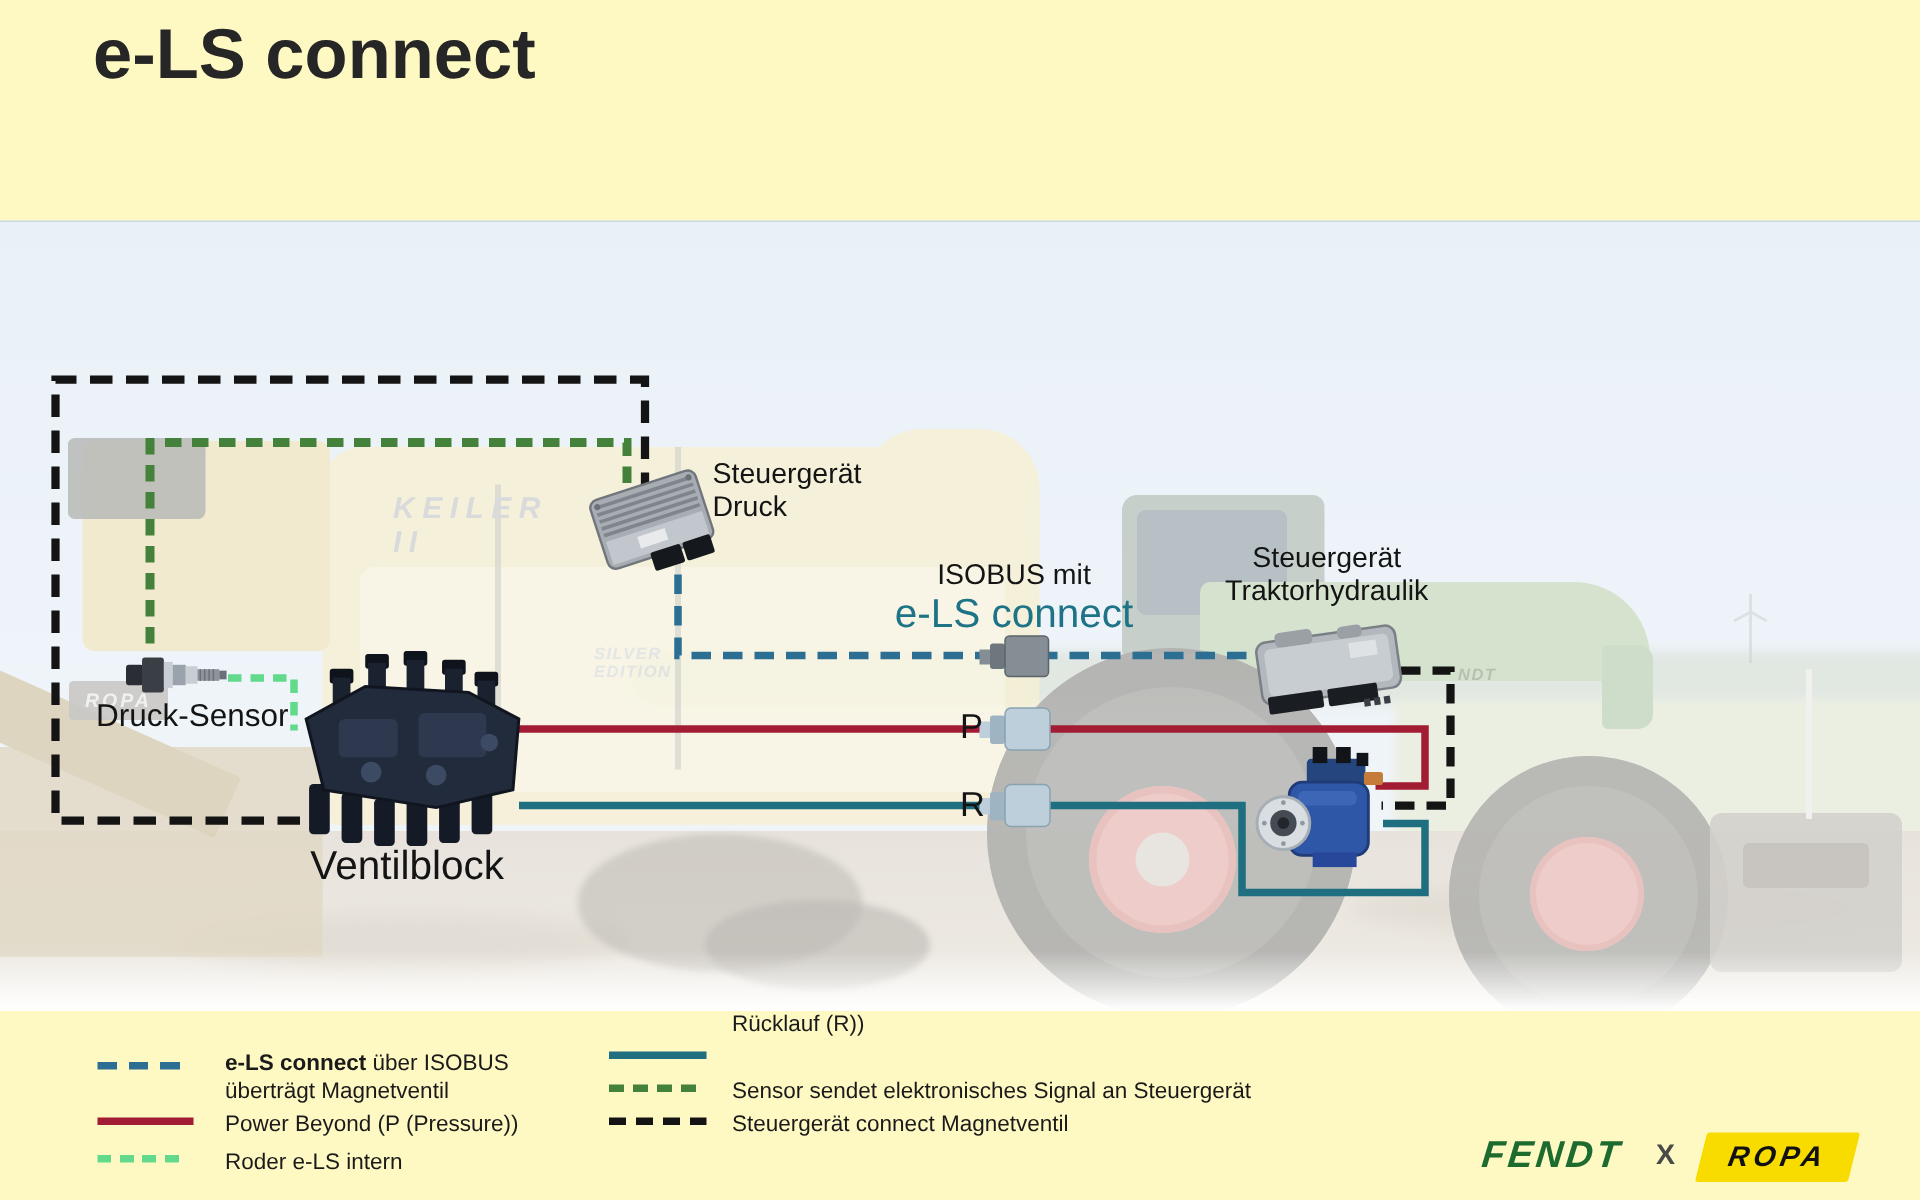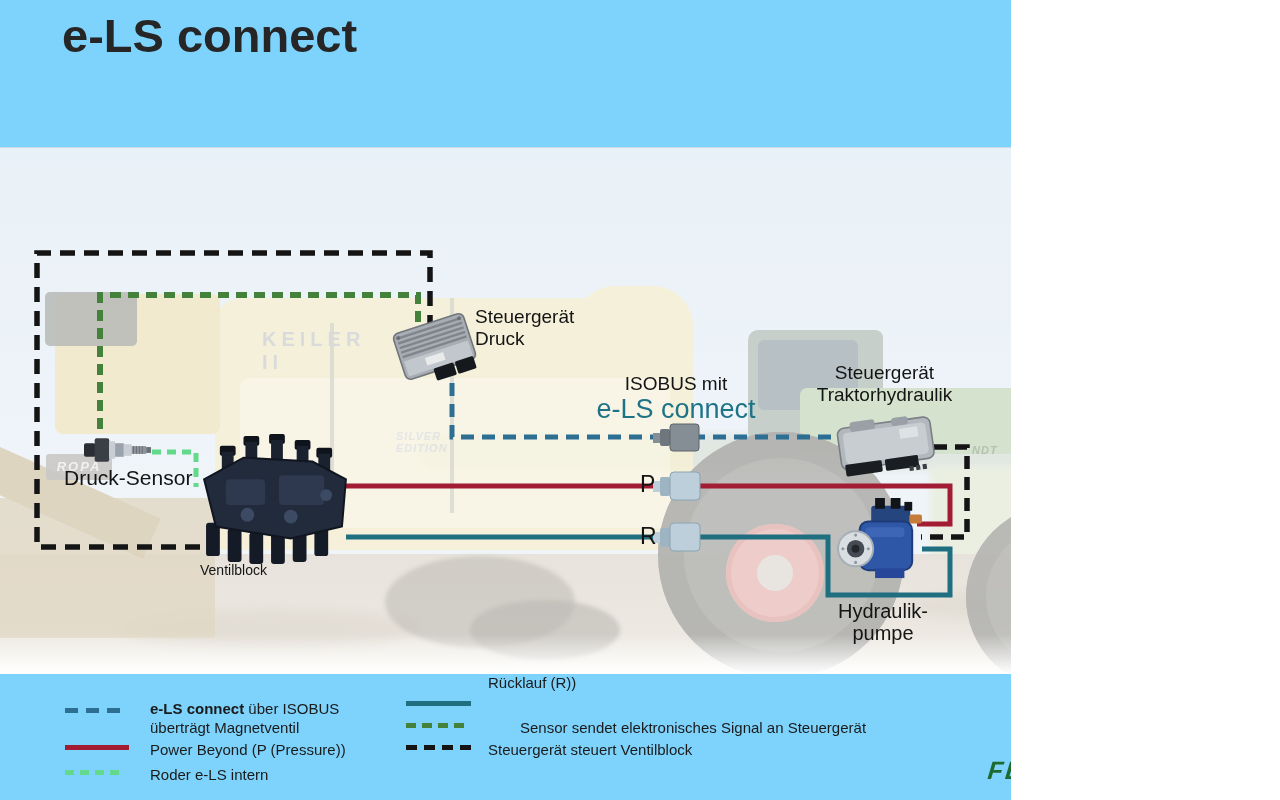--- a/index.html
+++ b/index.html
@@ -1,16 +1,16 @@
 <!DOCTYPE html>
 <html style="--isobus-dash: #2d6f93; --els-text: #1e7387; --power-red: #a21c33; --return-teal: #1f6f80; --intern-green: #63d98c; --sensor-green: #44813a; --magnet-black: #141414; --fendt-green: #1e6b30; --ropa-yellow: #f8dc00;"><head>
 <meta charset="utf-8">
 <style>
   html,body{margin:0;padding:0;background:#fff;}
-  .slide{position:relative;width:1011px;height:800px;background:#7dd3fc;overflow:hidden;
+  .slide{position:relative;width:1280px;height:800px;background:#fef9c3;overflow:hidden;
          font-family:"Liberation Sans",sans-serif;}
 
   
   .title{position:absolute;left:62px;top:8px;font-size:47px;font-weight:bold;color:#262626;letter-spacing:0px;}
 
   
   .photo{position:absolute;left:0;top:147px;width:1280px;height:526px;overflow:hidden;
          border-top:1px solid #ccd9e6;background:linear-gradient(#dbe8f3 0%,#e3edf5 55%,#e8eef2 100%);}
   .photo *{position:absolute;}
   .treeline{left:420px;top:286px;width:900px;height:36px;background:#c6d0c2;border-radius:18px;filter:blur(4px);opacity:.75;}
@@ -27,21 +27,21 @@
   .harv-cab{left:45px;top:144px;width:92px;height:54px;background:#76756f;border-radius:5px;opacity:.85;}
   .harv-low{left:0;top:350px;width:215px;height:140px;background:#cdbf9f;}
   .harv-conv{left:-30px;top:330px;width:190px;height:44px;background:#c2ae82;transform:rotate(24deg);}
   .harv-strut1{left:330px;top:175px;width:4px;height:190px;background:#9a9a94;opacity:.55;}
   .harv-strut2{left:450px;top:150px;width:4px;height:215px;background:#9a9a94;opacity:.55;}
   .harv-dark1{left:385px;top:408px;width:190px;height:92px;background:#8f8a80;border-radius:50%;opacity:.65;filter:blur(2px);}
   .harv-dark2{left:470px;top:452px;width:150px;height:60px;background:#7d7870;border-radius:50%;opacity:.6;filter:blur(2px);}
   .ropa-box{left:46px;top:306px;width:66px;height:26px;background:#98948c;border-radius:3px;opacity:.9;}
   .ropa-box span{position:static;display:block;text-align:center;line-height:26px;color:#e9e7e2;
                  font-size:13px;font-weight:bold;font-style:italic;letter-spacing:2px;}
-  .keiler{left:262px;top:180px;font-size:20px;font-weight:800;color:#b9b9b9;letter-spacing:5px;}
+  .keiler{left:262px;top:180px;font-size:20px;font-weight:800;font-style:italic;color:#b9b9b9;letter-spacing:5px;}
   .silver{left:322px;top:282px;width:74px;text-align:right;font-size:11px;line-height:12px;
           font-weight:800;font-style:italic;color:#cfcfcf;letter-spacing:1px;}
 
   .trac-cab{left:748px;top:182px;width:135px;height:106px;background:#9aa89f;border-radius:10px 8px 2px 2px;opacity:.9;}
   .trac-win{left:758px;top:192px;width:100px;height:70px;background:#87969d;border-radius:6px;}
   .trac-hood{left:800px;top:240px;width:300px;height:66px;background:#b7cfae;border-radius:8px 60px 18px 4px;}
   .trac-nose{left:1068px;top:282px;width:34px;height:56px;background:#aec6a6;border-radius:4px 10px 10px 4px;}
   .trac-text{left:972px;top:296px;font-size:11px;font-weight:800;font-style:italic;color:#86987f;letter-spacing:1px;}
   .wheel-r{left:658px;top:284px;width:246px;height:246px;background:#8b8b86;border-radius:50%;
            box-shadow:inset 0 0 0 26px #7e7e79;opacity:.9;}
@@ -61,21 +61,21 @@
 
   
   svg.lines{position:absolute;left:0;top:0;pointer-events:none;}
   .equip{position:absolute;}
   .lbl{position:absolute;font-weight:normal;color:#141414;}
   .lbl-roder{left:475px;top:306px;font-size:19px;line-height:22px;}
   .lbl-isobus{left:576px;top:373px;width:200px;text-align:center;font-size:19px;line-height:21px;}
   .lbl-els{display:block;font-size:27px;line-height:30px;color:var(--els-text);}
   .lbl-traktor{left:782px;top:362px;width:205px;text-align:center;font-size:19px;line-height:22px;}
   .lbl-sensor{left:64px;top:466px;font-size:21px;}
-  .lbl-ventil{left:200px;top:562px;width:160px;text-align:left;font-size:14px;}
+  .lbl-ventil{left:176px;top:562px;width:160px;text-align:right;font-size:27px;}
   .lbl-pumpe{left:803px;top:600px;width:160px;text-align:center;font-size:20px;line-height:22px;}
   .lbl-p{left:640px;top:471px;font-size:23px;}
   .lbl-r{left:640px;top:523px;font-size:23px;}
 
   
   .legend-text{position:absolute;font-size:15px;color:#1a1a1a;line-height:19px;}
   .mk{position:absolute;height:5px;}
   .mk-dash-isobus{background:repeating-linear-gradient(90deg,var(--isobus-dash) 0 13px,transparent 13px 21px);}
   .mk-solid-red{background:var(--power-red);}
   .mk-dash-green-light{background:repeating-linear-gradient(90deg,var(--intern-green) 0 9px,transparent 9px 15px);}
@@ -296,45 +296,41 @@
   <div class="lbl lbl-isobus">
     <span>ISOBUS mit</span>
     <span class="lbl-els">e-LS connect</span>
   </div>
   <div class="lbl lbl-traktor">
     <span>Steuergerät</span><br>
     <span>Traktorhydraulik</span>
   </div>
   <div class="lbl lbl-sensor">Druck-Sensor</div>
   <div class="lbl lbl-ventil">Ventilblock</div>
-  <div class="lbl lbl-pumpe">
-    <span>Hydraulik-</span><br>
-    <span>pumpe</span>
-  </div>
   <div class="lbl lbl-p">P</div>
   <div class="lbl lbl-r">R</div>
 
   <div>
 
     <div class="mk mk-dash-isobus" style="left:65px;top:708px;width:62px;"></div>
     <div class="legend-text" style="left:150px;top:699px;">
       <b>e-LS connect</b><span> über ISOBUS</span><br>
       <span>überträgt Magnetventil</span>
     </div>
     <div class="mk mk-solid-red" style="left:65px;top:745px;width:64px;"></div>
     <div class="legend-text" style="left:150px;top:740px;text-align:right;">Power Beyond (P (Pressure))</div>
     <div class="mk mk-dash-green-light" style="left:65px;top:770px;width:57px;"></div>
     <div class="legend-text" style="left:150px;top:765px;">Roder e-LS intern</div>
 
     <div class="mk mk-solid-teal" style="left:406px;top:701px;width:65px;"></div>
     <div class="legend-text" style="left:488px;top:673px;">Rücklauf (R))</div>
     <div class="mk mk-dash-green-dark" style="left:406px;top:723px;width:64px;"></div>
-    <div class="legend-text" style="left:488px;top:718px;margin-left:32px;">Sensor sendet elektronisches Signal an Steuergerät</div>
+    <div class="legend-text" style="left:488px;top:718px;">Sensor sendet elektronisches Signal an Steuergerät</div>
     <div class="mk mk-dash-black" style="left:406px;top:745px;width:65px;"></div>
-    <div class="legend-text" style="left:488px;top:740px;">Steuergerät steuert Ventilblock</div>
+    <div class="legend-text" style="left:488px;top:740px;">Steuergerät connect Magnetventil</div>
   </div>
 
   <div class="fendt">FENDT</div>
   <div class="xmark">X</div>
   <div class="ropa">
     <span>ROPA</span>
   </div>
 
 </div>
 

